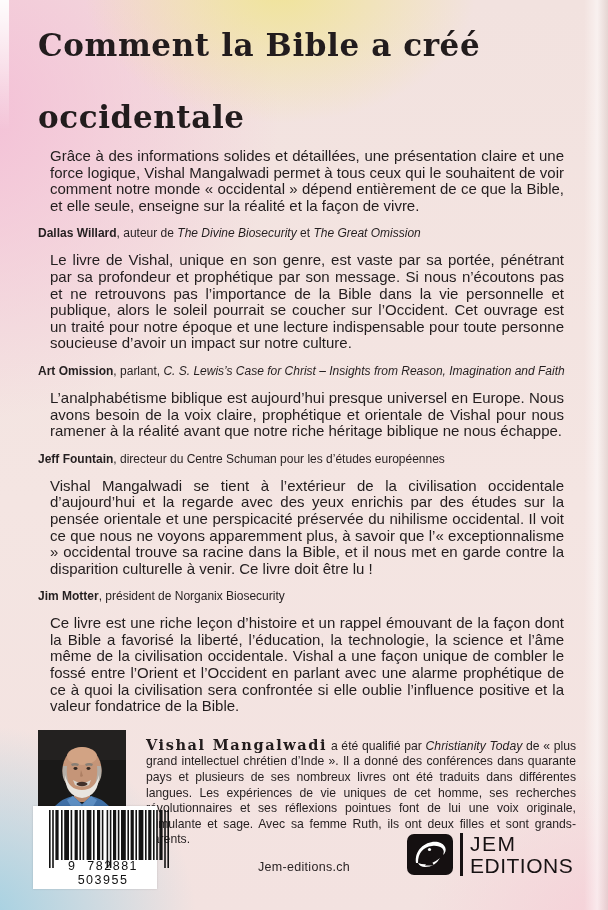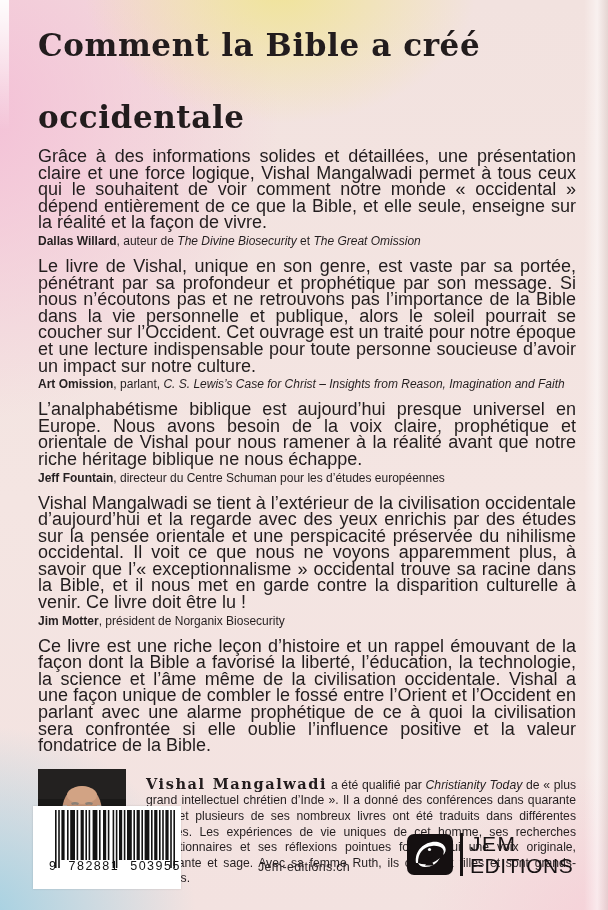--- a/index.html
+++ b/index.html
@@ -29,22 +29,22 @@
   .content{position:relative;padding:27px 32px 0 38px;}
   .title{
     margin:0 0 13px 0;
     font-family:"DejaVu Serif",serif;
     font-weight:700;
     font-size:31px;line-height:36px;letter-spacing:0.6px;
     color:#221c1d;
   }
   .quote-block{margin:0 0 10px 0;}
   .quote{
-    margin:0;
-    font-size:18px;line-height:16.6px;
+    margin:12px;
+    font-size:15px;line-height:16.6px;
     text-align:justify;
     color:#221d1e;
   }
   .credit{
     margin:3px 0 0 0;
     font-size:12px;line-height:14px;color:#241f20;
   }
   .credit b{font-weight:700;}
   .credit i{font-style:italic;}
   .bio{display:flex;gap:20px;margin-top:15px;align-items:flex-start;}
@@ -53,21 +53,21 @@
     margin:0;padding-top:7px;
     font-size:12.2px;line-height:15.6px;text-align:justify;color:#241f20;
   }
   .bio-name{
     font-family:"DejaVu Serif",serif;font-weight:700;
     font-size:14.5px;letter-spacing:1.6px;color:#221c1d;
   }
   .bio-text i{font-style:italic;}
   .footer{position:absolute;left:0;top:800px;width:608px;height:110px;}
   .barcode{
-    position:absolute;left:33px;top:6px;width:148px;height:83px;
+    position:absolute;left:33px;top:6px;width:124px;height:83px;
     background:#fff;box-shadow:0 0 2px rgba(0,0,0,0.15);
     padding:4px 0 0 16px;box-sizing:border-box;text-align:center;
   }
   .barcode svg{display:block;margin:0 auto;}
   .barcode-number{
     margin-top:-9px;
     font-size:12.5px;letter-spacing:1.5px;word-spacing:6px;
     color:#111;background:transparent;
     font-family:"Liberation Sans",sans-serif;
   }

